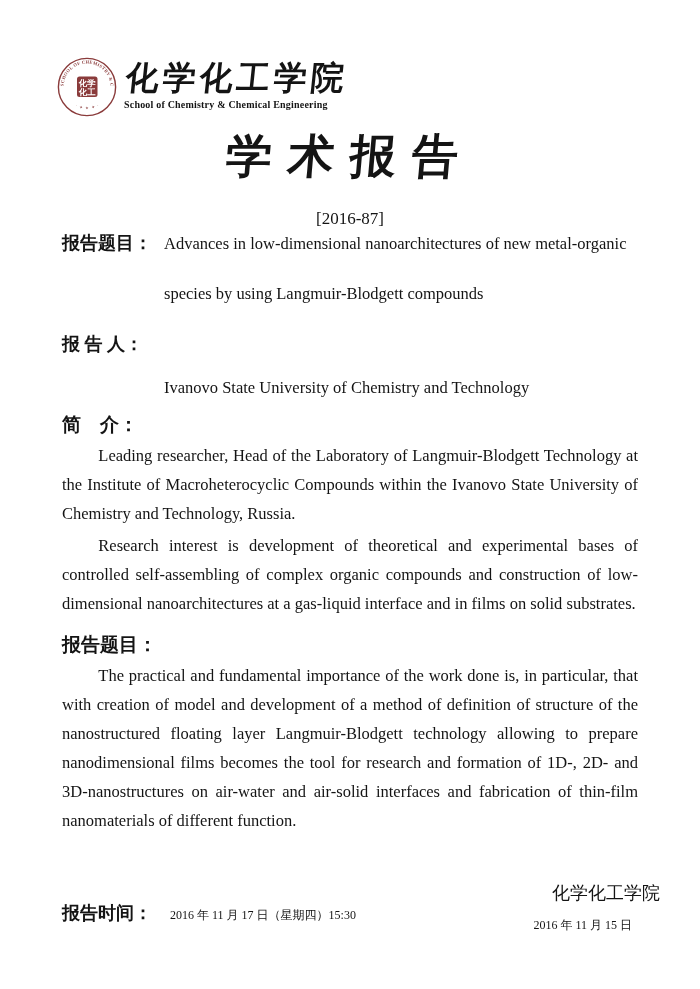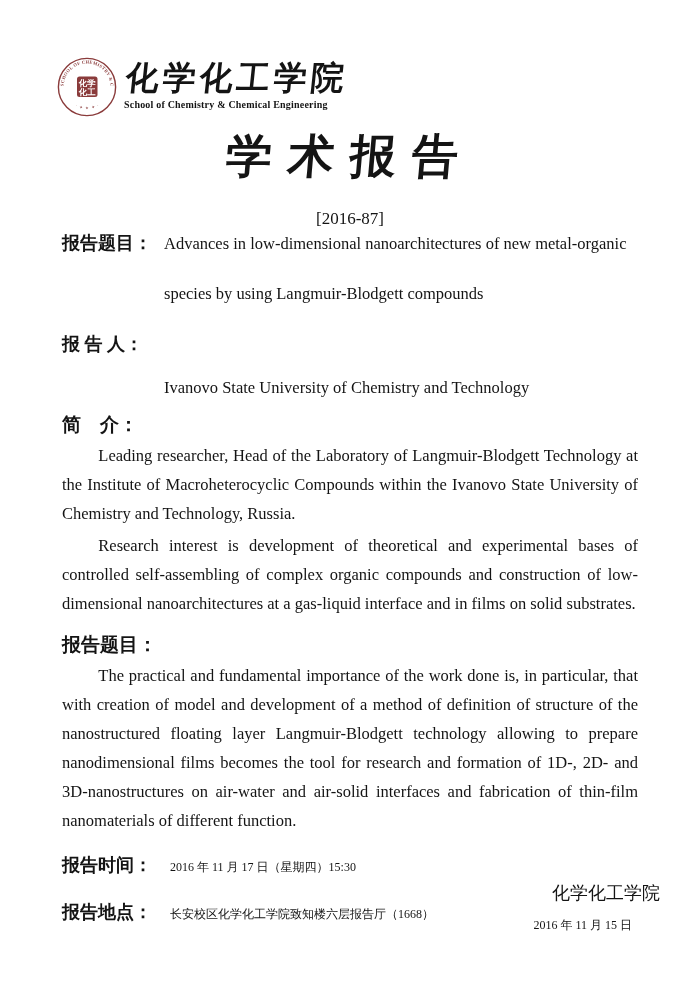--- a/index.html
+++ b/index.html
@@ -38,21 +38,21 @@
   .topic-line2 { padding-left:102px; margin-top:29px; }
   .speaker-row { margin-top:28px; }
   .affiliation { padding-left:102px; margin-top:22px; }
 
   .sec-lbl { font-weight:bold; font-size:19px; margin-top:14px; }
   .para {
     text-align:justify; text-indent:2.2em; line-height:29px; margin:3px 0 0;
   }
 
   .dt-row { margin-top:15px; line-height:30px; }
-  .dt-row .lbl { width:108px; }
+  .dt-row .lbl { width:108px;margin-top:48px; }
   .cjk-val { font-size:12px; }
 
   
   .sig  { position:absolute; top:881px; right:40px; font-size:18px; }
   .date { position:absolute; top:917px; right:68px; font-size:12px; }
 </style>
 </head>
 <body>
 
 <div class="page">

